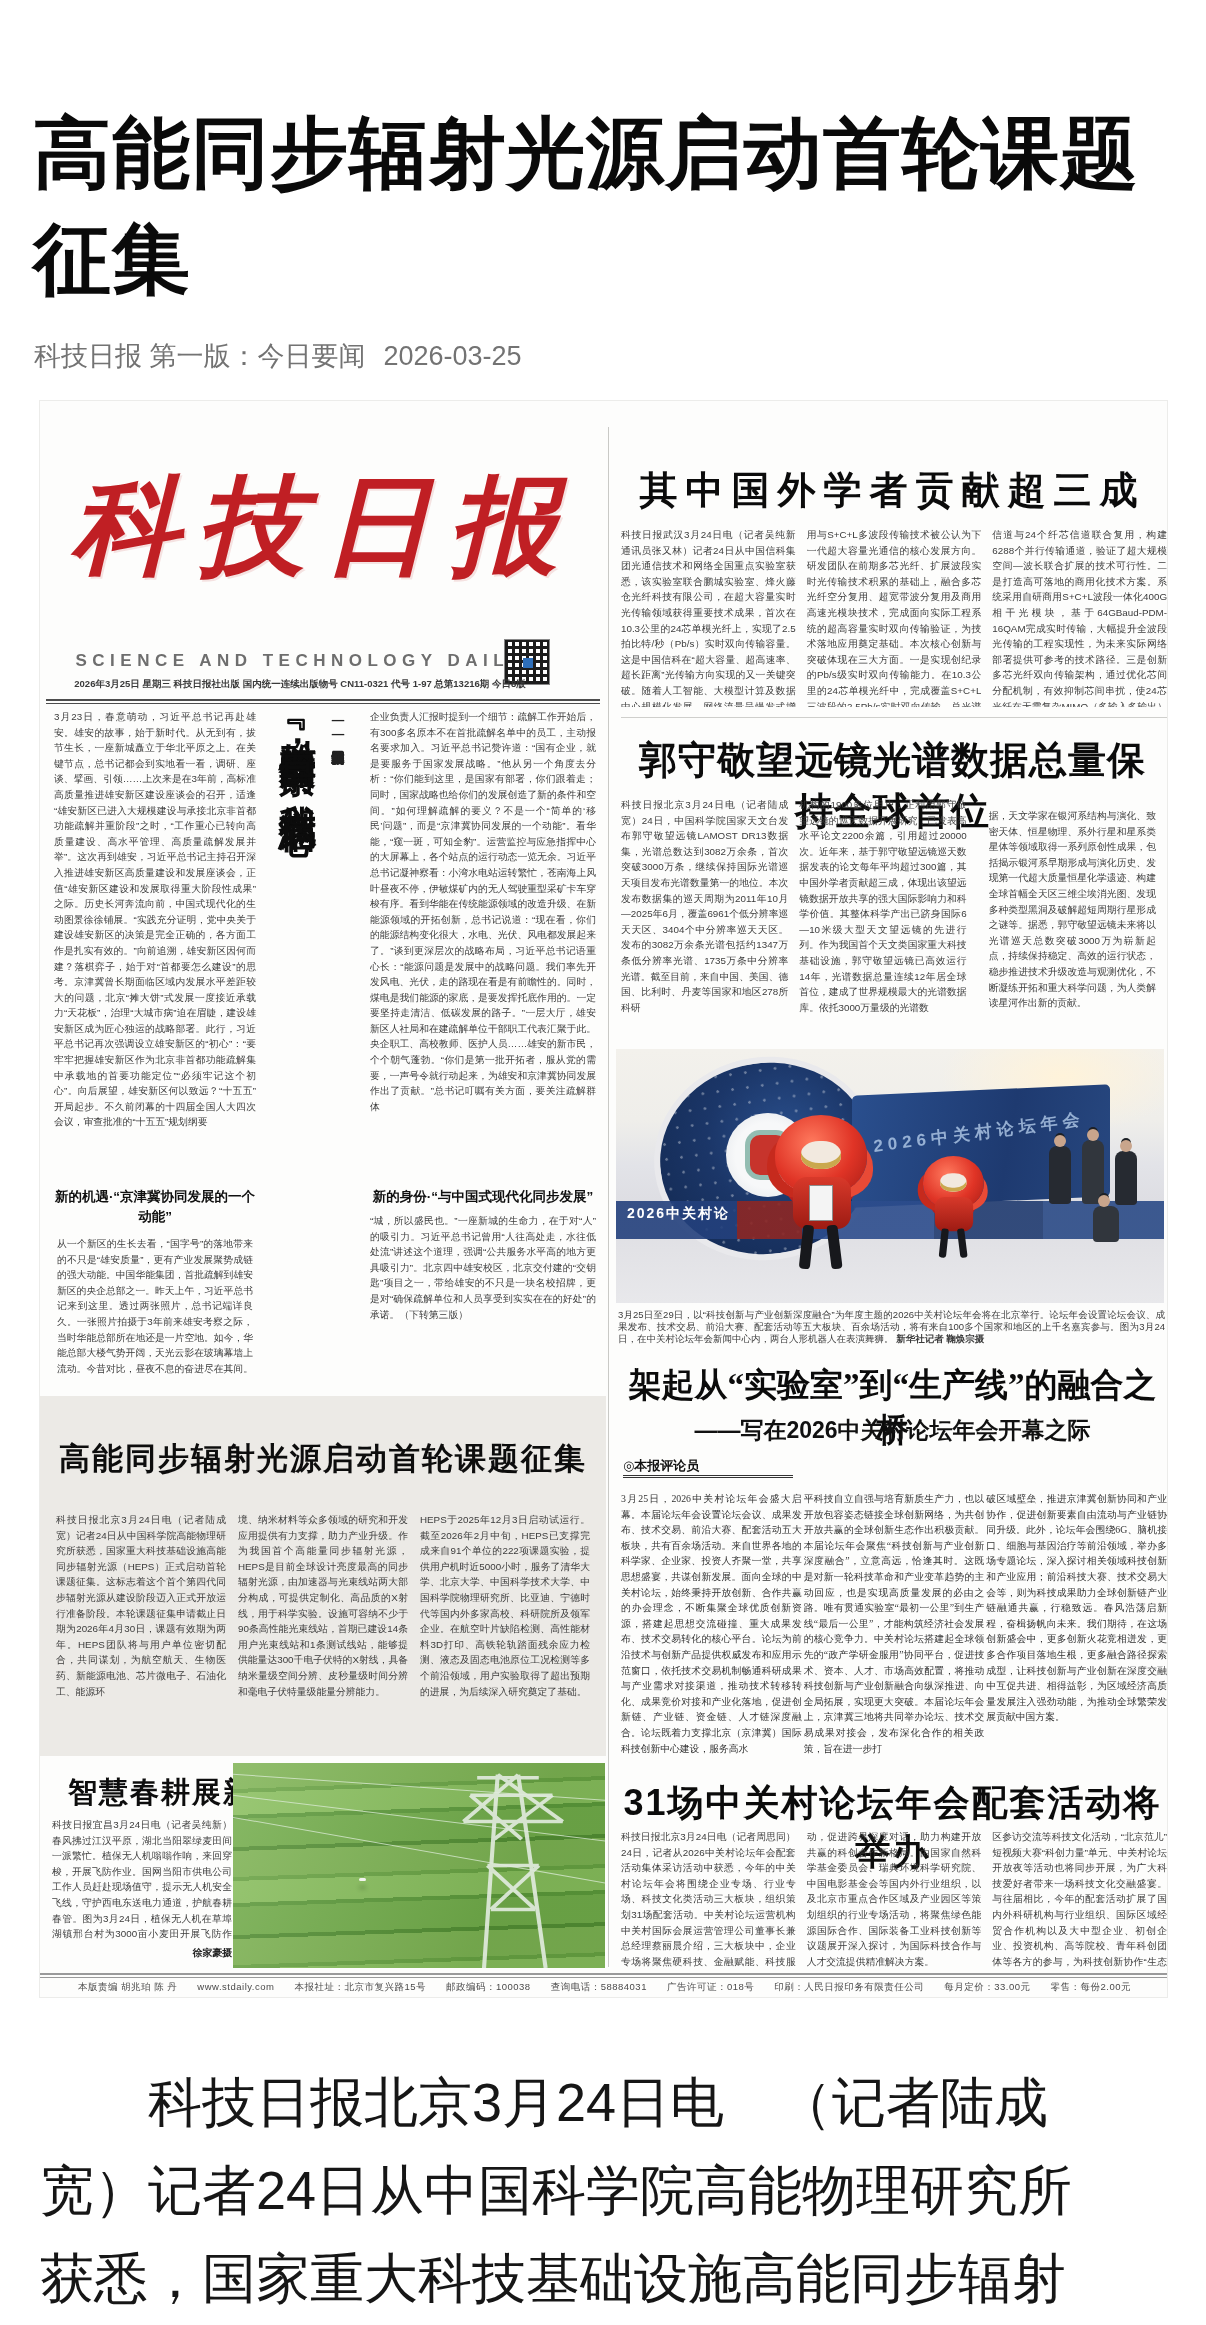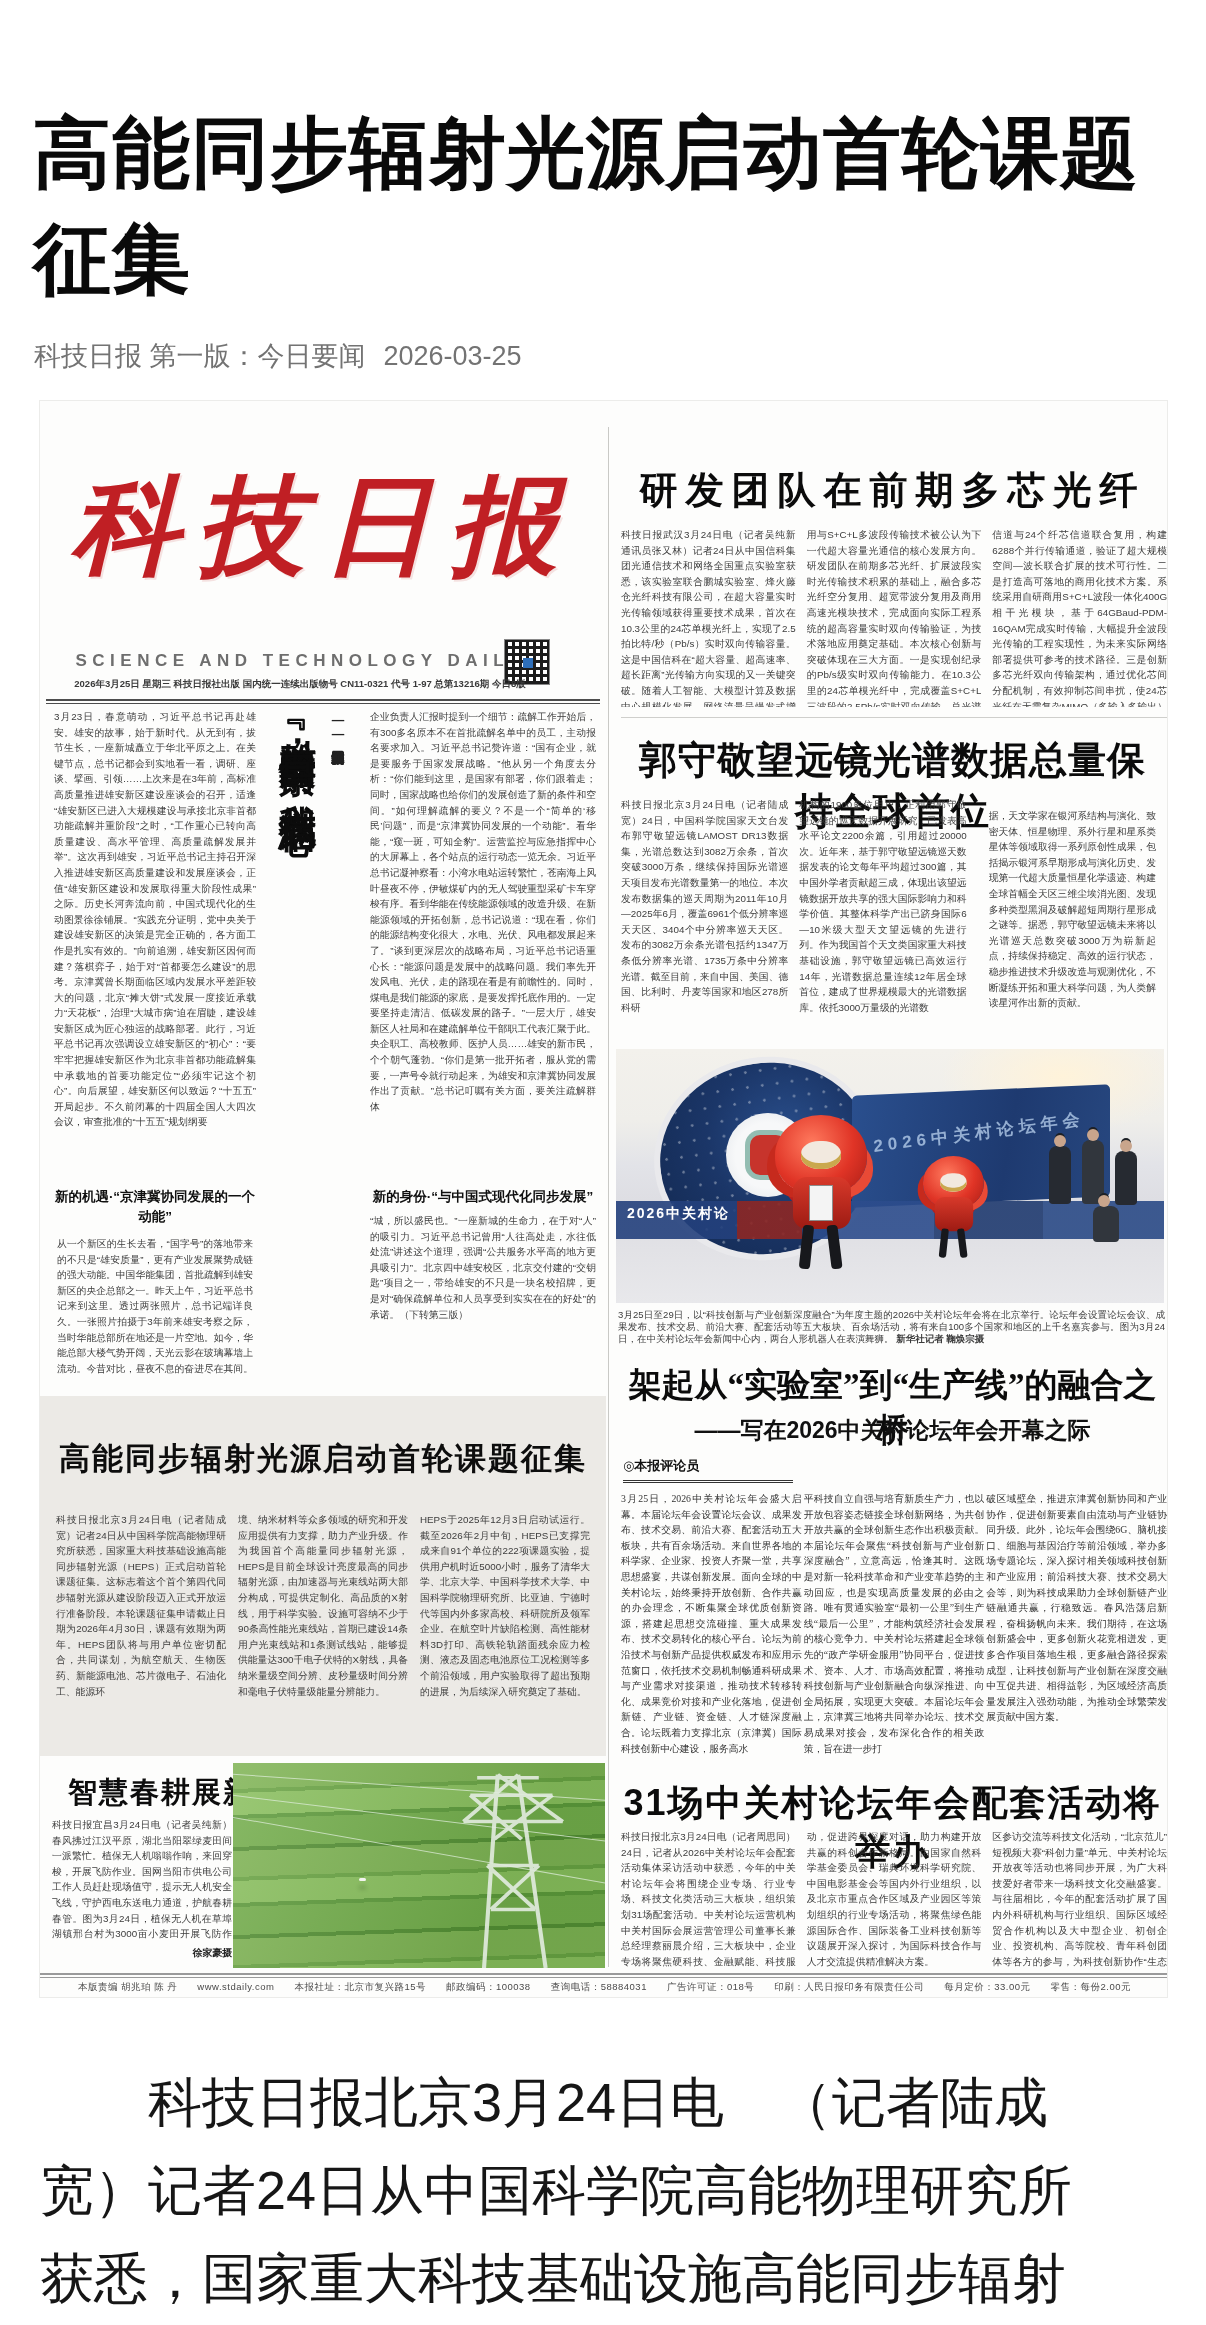--- a/index.html
+++ b/index.html
@@ -115,21 +115,21 @@
   .person.alt{background:#31363d;}
   .ph-caption{left:578px;top:908px;width:547px;height:44px;font-size:9.5px;line-height:12.2px;
     text-align:justify;color:#3c3c3c;overflow:hidden;}
   .ph-caption .credit{font-weight:700;}
 
   
   .bridge-head{left:580px;top:962px;width:545px;text-align:center;font-size:33px;font-weight:700;color:#0b0b0b;
     font-family:"Liberation Serif","DejaVu Serif",serif;}
   .bridge-sub{left:580px;top:1014px;width:545px;text-align:center;font-size:23px;font-weight:700;color:#111;}
   .bridge-by{left:583px;top:1056px;width:170px;font-size:13px;font-weight:700;color:#111;
-    border-bottom:3px double #333;padding-bottom:5px;}
+    border-bottom:3px double #333;}
   .bridge-cols{left:581px;top:1090px;width:546px;height:282px;display:flex;gap:2px;}
   .bridge-cols .nptxt{font-family:"Liberation Serif","DejaVu Serif",serif;color:#333;}
 
   .events-head{left:580px;top:1378px;width:545px;text-align:center;font-size:36px;font-weight:700;letter-spacing:2px;color:#0b0b0b;}
   .events-cols{left:581px;top:1428px;width:546px;height:138px;display:flex;gap:11px;}
 
   
   .pylon{position:absolute;left:50%;top:0;width:46%;height:100%;}
   .drone{position:absolute;left:34%;top:56%;width:7px;height:3px;background:#f2f4ef;border-radius:2px;box-shadow:0 8px 4px rgba(20,40,10,.25);}
 </style>
@@ -191,21 +191,21 @@
         </g>
       </svg>
       <div class="drone"></div>
     </div>
 
     <div class="abs np-foot-rule"></div>
     <div class="abs np-foot">本版责编 胡兆珀 陈 丹　　www.stdaily.com　　本报社址：北京市复兴路15号　　邮政编码：100038　　查询电话：58884031　　广告许可证：018号　　印刷：人民日报印务有限责任公司　　每月定价：33.00元　　零售：每份2.00元</div>
 
     <div class="abs half-rule"></div>
 
-    <h2 class="abs optics-head" style="margin:0">研发团队在前期多芯光纤</h2>
+    <h2 class="abs optics-head" style="margin:0">其中国外学者贡献超三成</h2>
     <div class="abs optics-cols">
       <p class="nptxt" style="margin:0">科技日报武汉3月24日电（记者吴纯新 通讯员张又林）记者24日从中国信科集团光通信技术和网络全国重点实验室获悉，该实验室联合鹏城实验室、烽火藤仓光纤科技有限公司，在超大容量实时光传输领域获得重要技术成果，首次在10.3公里的24芯单模光纤上，实现了2.5拍比特/秒（Pb/s）实时双向传输容量。这是中国信科在“超大容量、超高速率、超长距离”光传输方向实现的又一关键突破。随着人工智能、大模型计算及数据中心规模化发展，网络流量呈爆发式增长，传统单模光纤传输系统逐步逼近容量极限，亟需全新技术路径突破瓶颈。空分复</p>
       <p class="nptxt" style="margin:0">用与S+C+L多波段传输技术被公认为下一代超大容量光通信的核心发展方向。研发团队在前期多芯光纤、扩展波段实时光传输技术积累的基础上，融合多芯光纤空分复用、超宽带波分复用及商用高速光模块技术，完成面向实际工程系统的超高容量实时双向传输验证，为技术落地应用奠定基础。本次核心创新与突破体现在三大方面。一是实现创纪录的Pb/s级实时双向传输能力。在10.3公里的24芯单模光纤中，完成覆盖S+C+L三波段的2.5Pb/s实时双向传输，总光谱带宽达19.65太赫兹（THz），通过262个波长</p>
       <p class="nptxt" style="margin:0">信道与24个纤芯信道联合复用，构建6288个并行传输通道，验证了超大规模空间—波长联合扩展的技术可行性。二是打造高可落地的商用化技术方案。系统采用自研商用S+C+L波段一体化400G相干光模块，基于64GBaud-PDM-16QAM完成实时传输，大幅提升全波段光传输的工程实现性，为未来实际网络部署提供可参考的技术路径。三是创新多芯光纤双向传输架构，通过优化芯间分配机制，有效抑制芯间串扰，使24芯光纤在无需复杂MIMO（多输入多输出）均衡处理的情况下实现稳定运行，显著降低系统复杂度与部署成本。</p>
     </div>
     <div class="abs mid-rule"></div>
 
     <h2 class="abs lamost-head" style="margin:0">郭守敬望远镜光谱数据总量保持全球首位</h2>
     <div class="abs lamost-cols">
       <p class="nptxt" style="margin:0">科技日报北京3月24日电（记者陆成宽）24日，中国科学院国家天文台发布郭守敬望远镜LAMOST DR13数据集，光谱总数达到3082万余条，首次突破3000万条，继续保持国际光谱巡天项目发布光谱数量第一的地位。本次发布数据集的巡天周期为2011年10月—2025年6月，覆盖6961个低分辨率巡天天区、3404个中分辨率巡天天区。发布的3082万余条光谱包括约1347万条低分辨率光谱、1735万条中分辨率光谱。截至目前，来自中国、美国、德国、比利时、丹麦等国家和地区278所科研</p>

